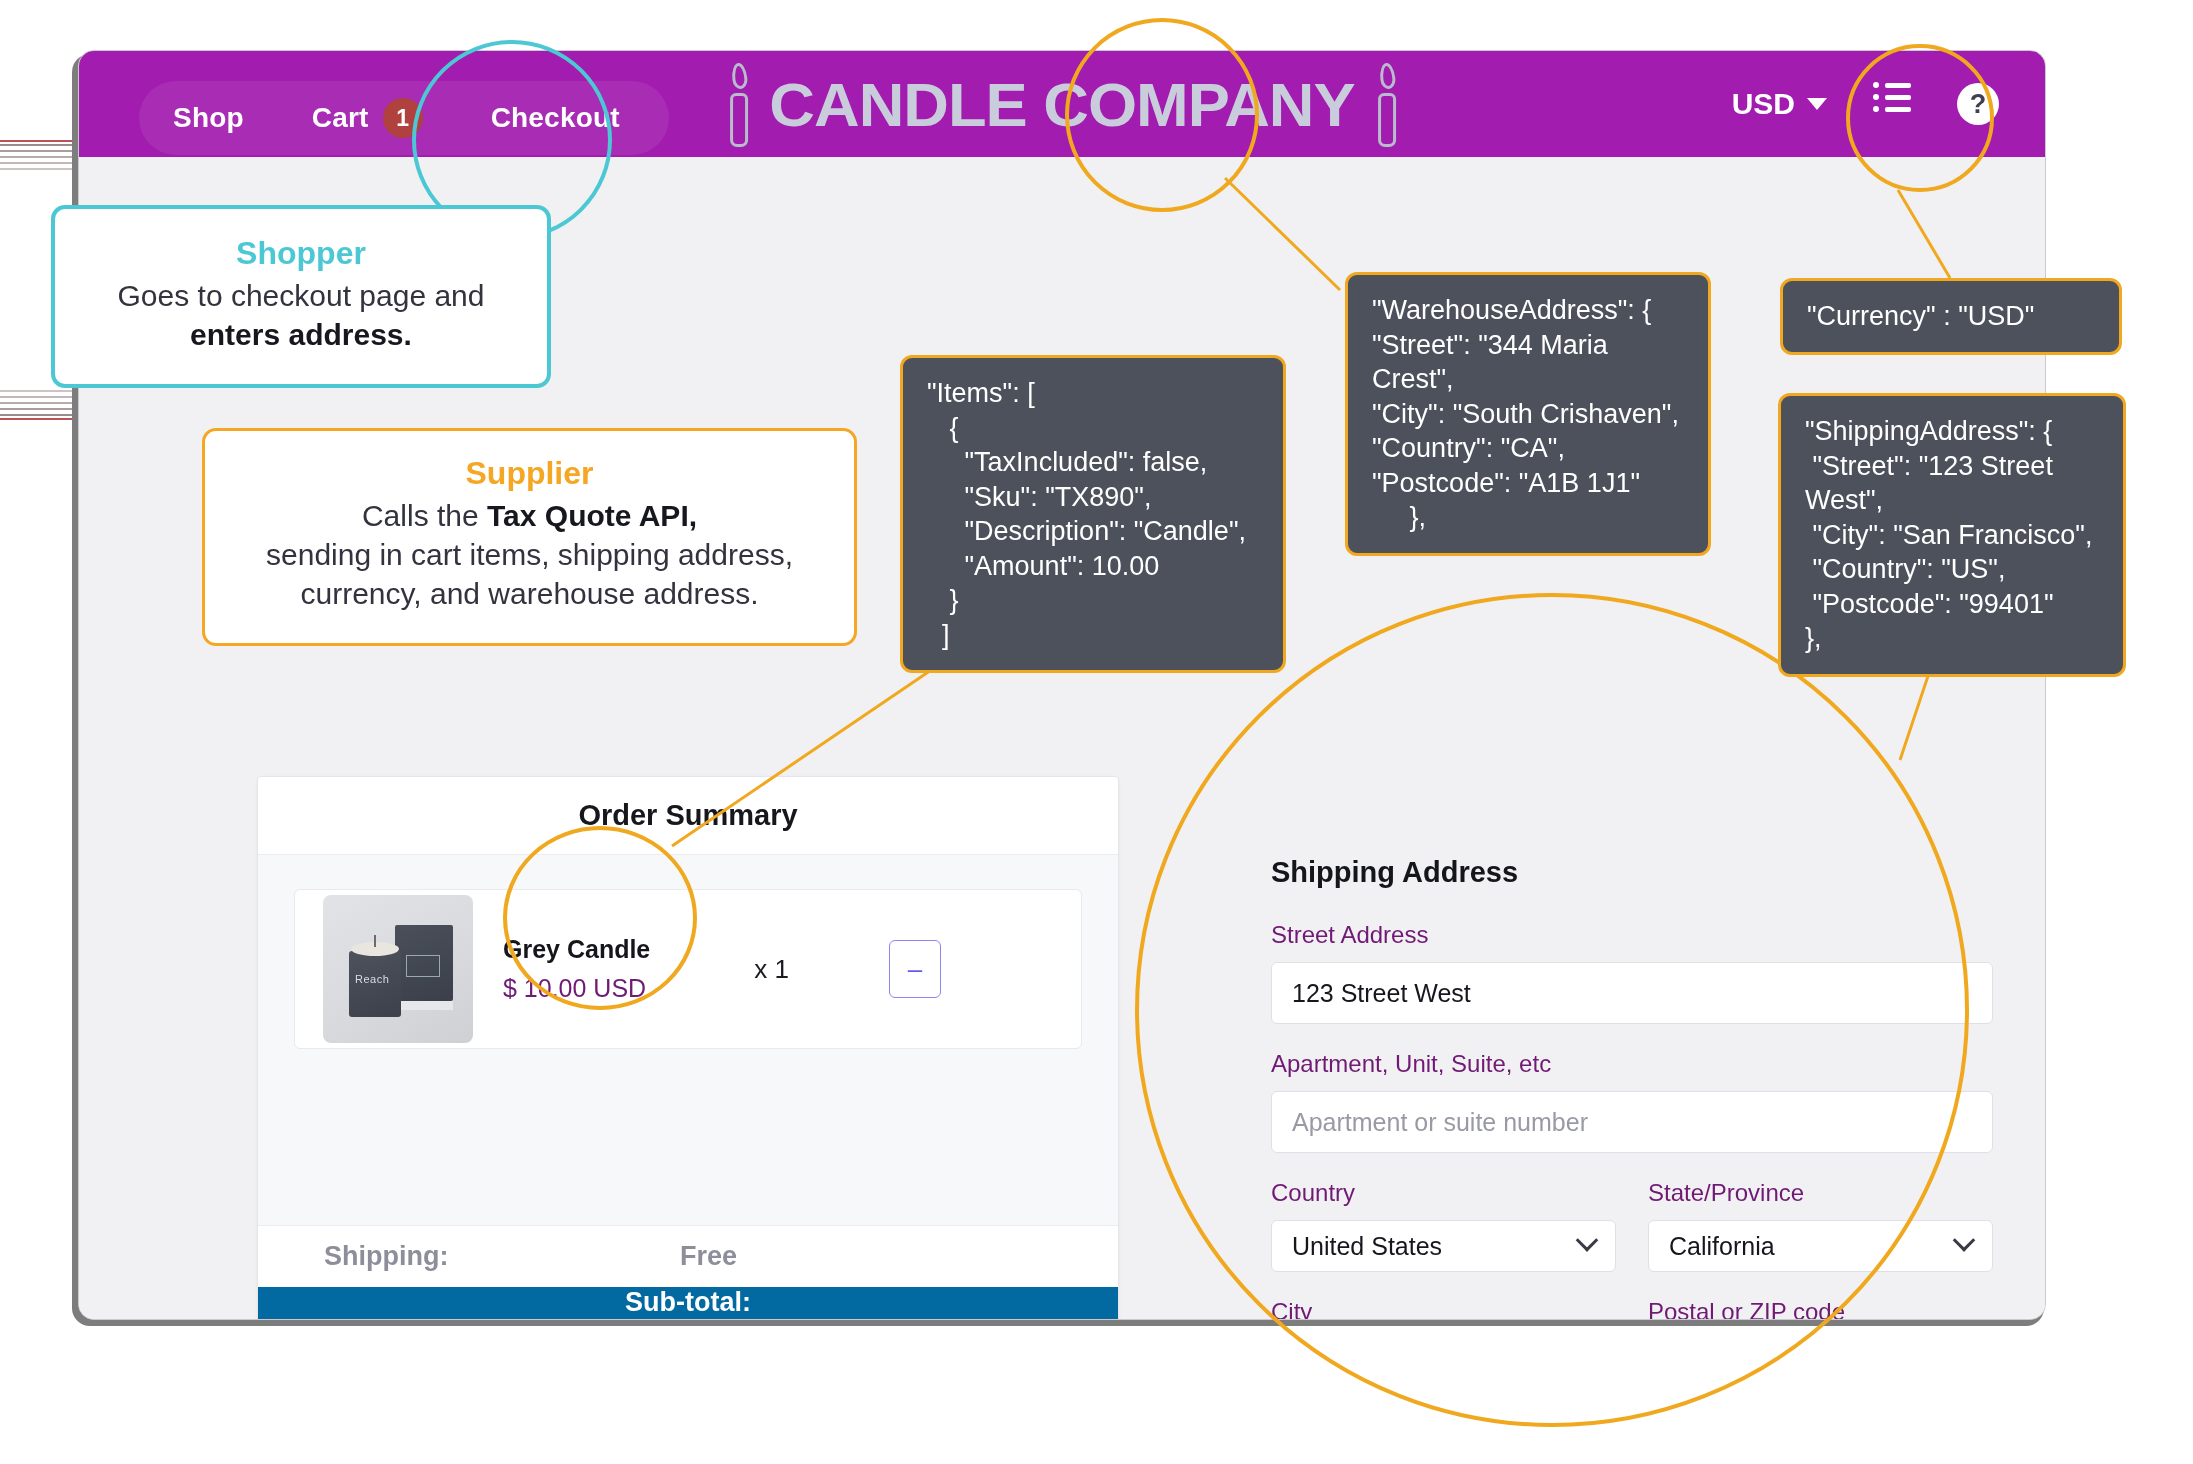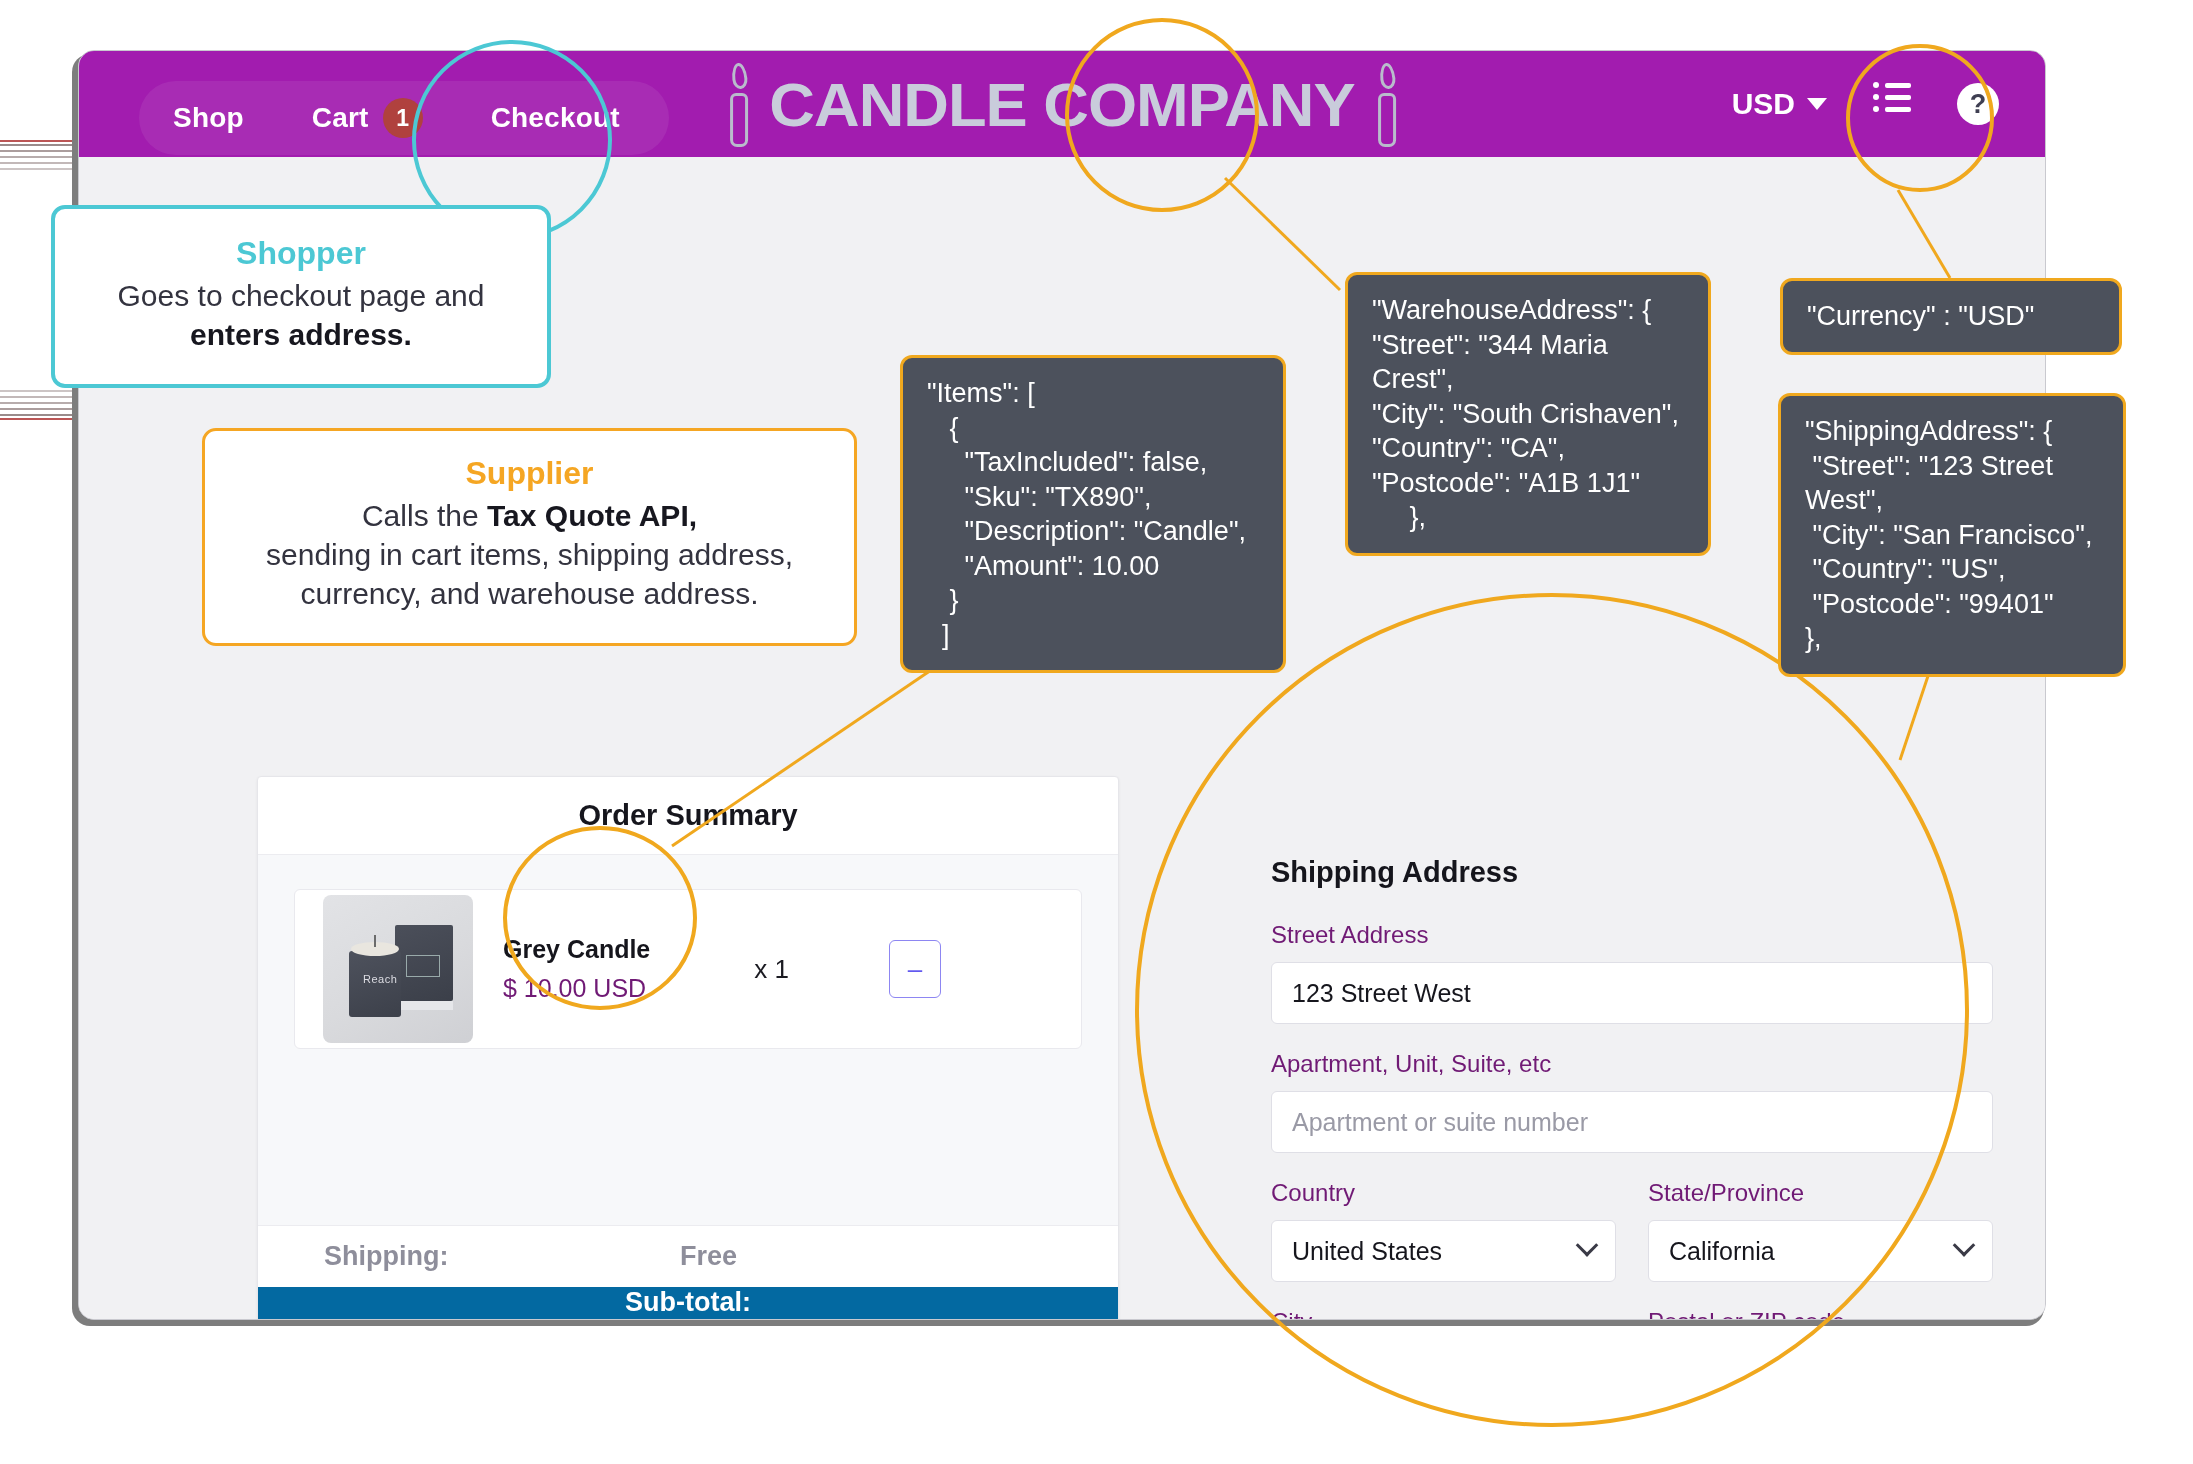--- a/index.html
+++ b/index.html
@@ -120,21 +120,21 @@
     background: linear-gradient(160deg,#4b4f5a,#3b3f49); border-radius: 2px;
   }
   .thumb .box .lbl { position:absolute; left:11px; top:30px; width:34px; height:22px; border:1px solid #9aa; }
   .thumb .box::after{ content:""; position:absolute; left:0; bottom:-9px; width:58px; height:9px; background:#e6e7ea; }
   .thumb .jar {
     position: absolute; left: 26px; bottom: 26px; width: 52px; height: 66px;
     background: linear-gradient(160deg,#4e525d,#3c404a); border-radius: 3px;
   }
   .thumb .jar .wax { position:absolute; left:2px; top:-9px; width:48px; height:14px; background:#e9e6df; border-radius:50%; }
   .thumb .jar .wick { position:absolute; left:25px; top:-16px; width:2px; height:12px; background:#6b6b6b; }
-  .thumb .jar .txt { position:absolute; left:14px; top:22px; font-size:11px; color:#dcdce2; font-family:"Liberation Sans",sans-serif; letter-spacing:.5px;}
+  .thumb .jar .txt { position:absolute; left:6px; top:22px; font-size:11px; color:#dcdce2; font-family:"Liberation Sans",sans-serif; letter-spacing:.5px;}
   .item-name { font-size: 25px; font-weight: bold; color: #15151c; }
   .item-price { font-size: 25px; color: #701a75; margin-top: 10px; }
   .item-qty { font-size: 26px; color: #1b1b22; margin-left: 74px; }
   .qty-btn {
     margin-left: 70px; width: 52px; height: 58px; border: 1px solid #8d86f2;
     border-radius: 6px; background: #fff; color: #6259ef; font-size: 26px;
     display: flex; align-items: center; justify-content: center; cursor: pointer;
   }
   .sum-row {
     height: 62px; display: flex; align-items: center; padding: 0 66px;
@@ -152,21 +152,21 @@
   .input {
     width: 100%; height: 62px; border: 1px solid #dfdfe6; border-radius: 6px;
     background: #fff; font-size: 25px; color: #16161d; padding: 0 20px;
     display: flex; align-items: center; font-family: "Liberation Sans", sans-serif;
   }
   .input.ph { color: #9a9aa6; }
   .field { margin-bottom: 26px; }
   .row2 { display: flex; gap: 32px; }
   .row2 .col { flex: 1; }
   .select {
-    width: 100%; height: 62px; border: 1px solid #dfdfe6; border-radius: 6px;
+    width: 100%; height: 52px; border: 1px solid #dfdfe6; border-radius: 6px;
     background: #fff; font-size: 25px; color: #16161d; padding: 0 20px;
     display: flex; align-items: center; justify-content: space-between;
   }
   .chev { width: 16px; height: 16px; border-right: 3px solid #3a3a46;
           border-bottom: 3px solid #3a3a46; transform: rotate(45deg) translate(-4px,-4px); }
 
   
   .anno { position: absolute; background: #fff; border-radius: 14px; text-align: center; }
   .anno .title { font-size: 32px; font-weight: bold; margin-bottom: 4px; }
   .anno .body { font-size: 30px; color: #33333f; line-height: 1.3; }

